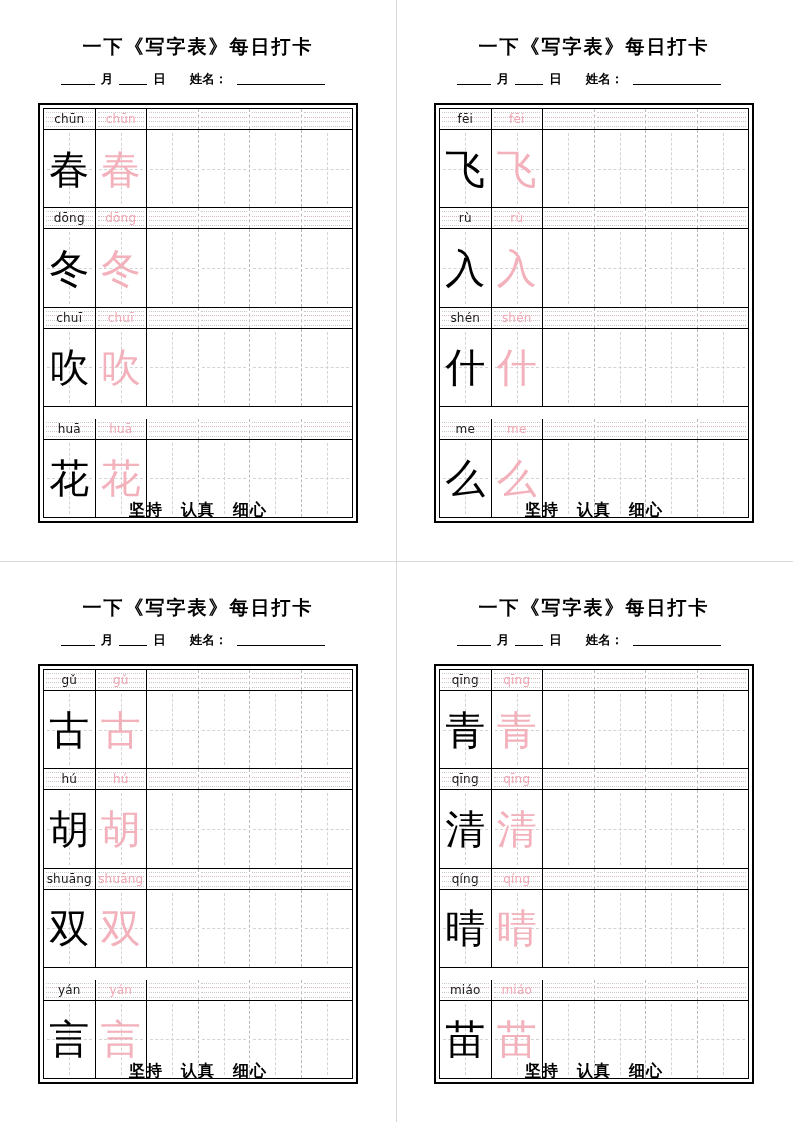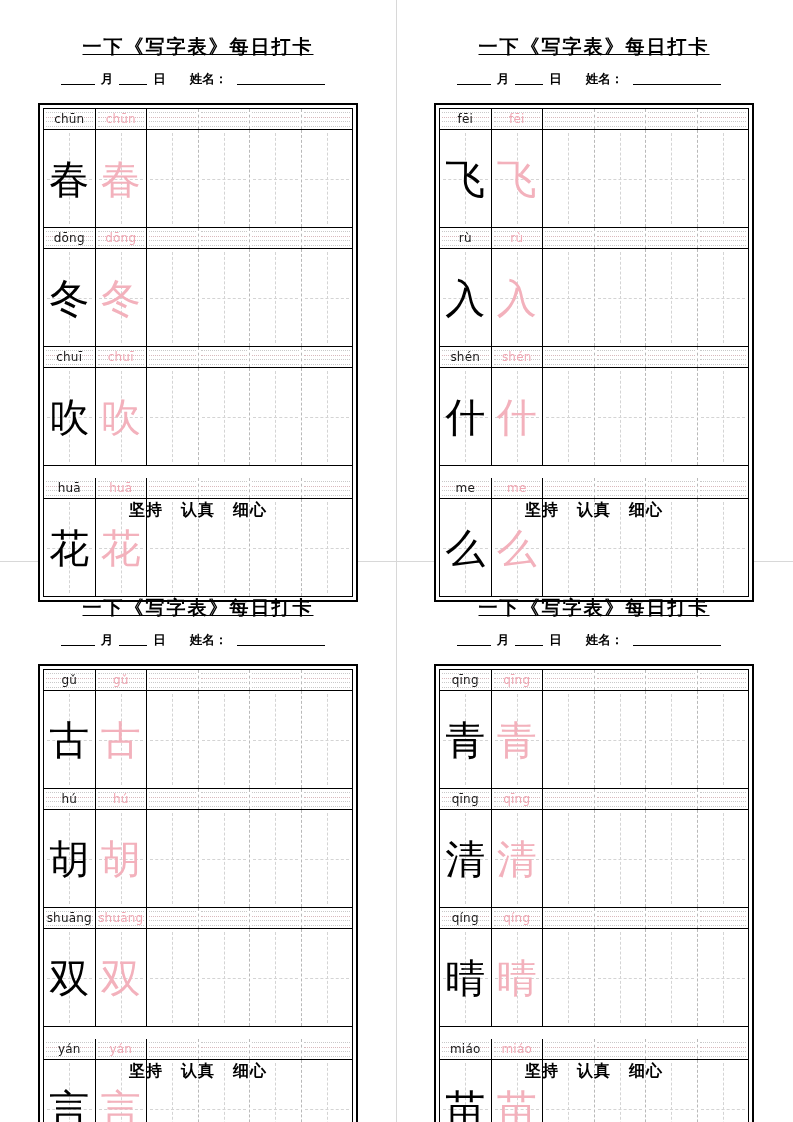--- a/index.html
+++ b/index.html
@@ -45,21 +45,20 @@
   }
 
   .title {
     text-align: center;
     font-family: "Liberation Serif", serif;
     font-weight: bold;
     font-size: 19px;
     letter-spacing: 2px;
     padding-top: 34px;
     white-space: nowrap;
-    text-decoration: underline;
   }
   .meta {
     display: flex;
     justify-content: center;
     align-items: flex-end;
     gap: 6px;
     font-family: "Liberation Serif", serif;
     font-size: 12.5px;
     font-weight: bold;
     margin-top: 13px;
@@ -74,21 +73,21 @@
   .meta .b-day { width: 28px; }
   .meta .b-name { width: 88px; }
   .meta .lbl { line-height: 12px; }
   .meta .namegrp { margin-left: 18px; display: flex; align-items: flex-end; gap: 10px; }
 
   .grid-outer {
     position: absolute;
     left: 38px;
     top: 103px;
     width: 320px;
-    height: 499px;
+    height: 420px;
     border: 2px solid #000;
     padding: 3px;
     box-sizing: border-box;
     background: #fff;
   }
   .grid-inner {
     width: 100%;
     height: 100%;
     border: 1px solid #000;
     box-sizing: border-box;

